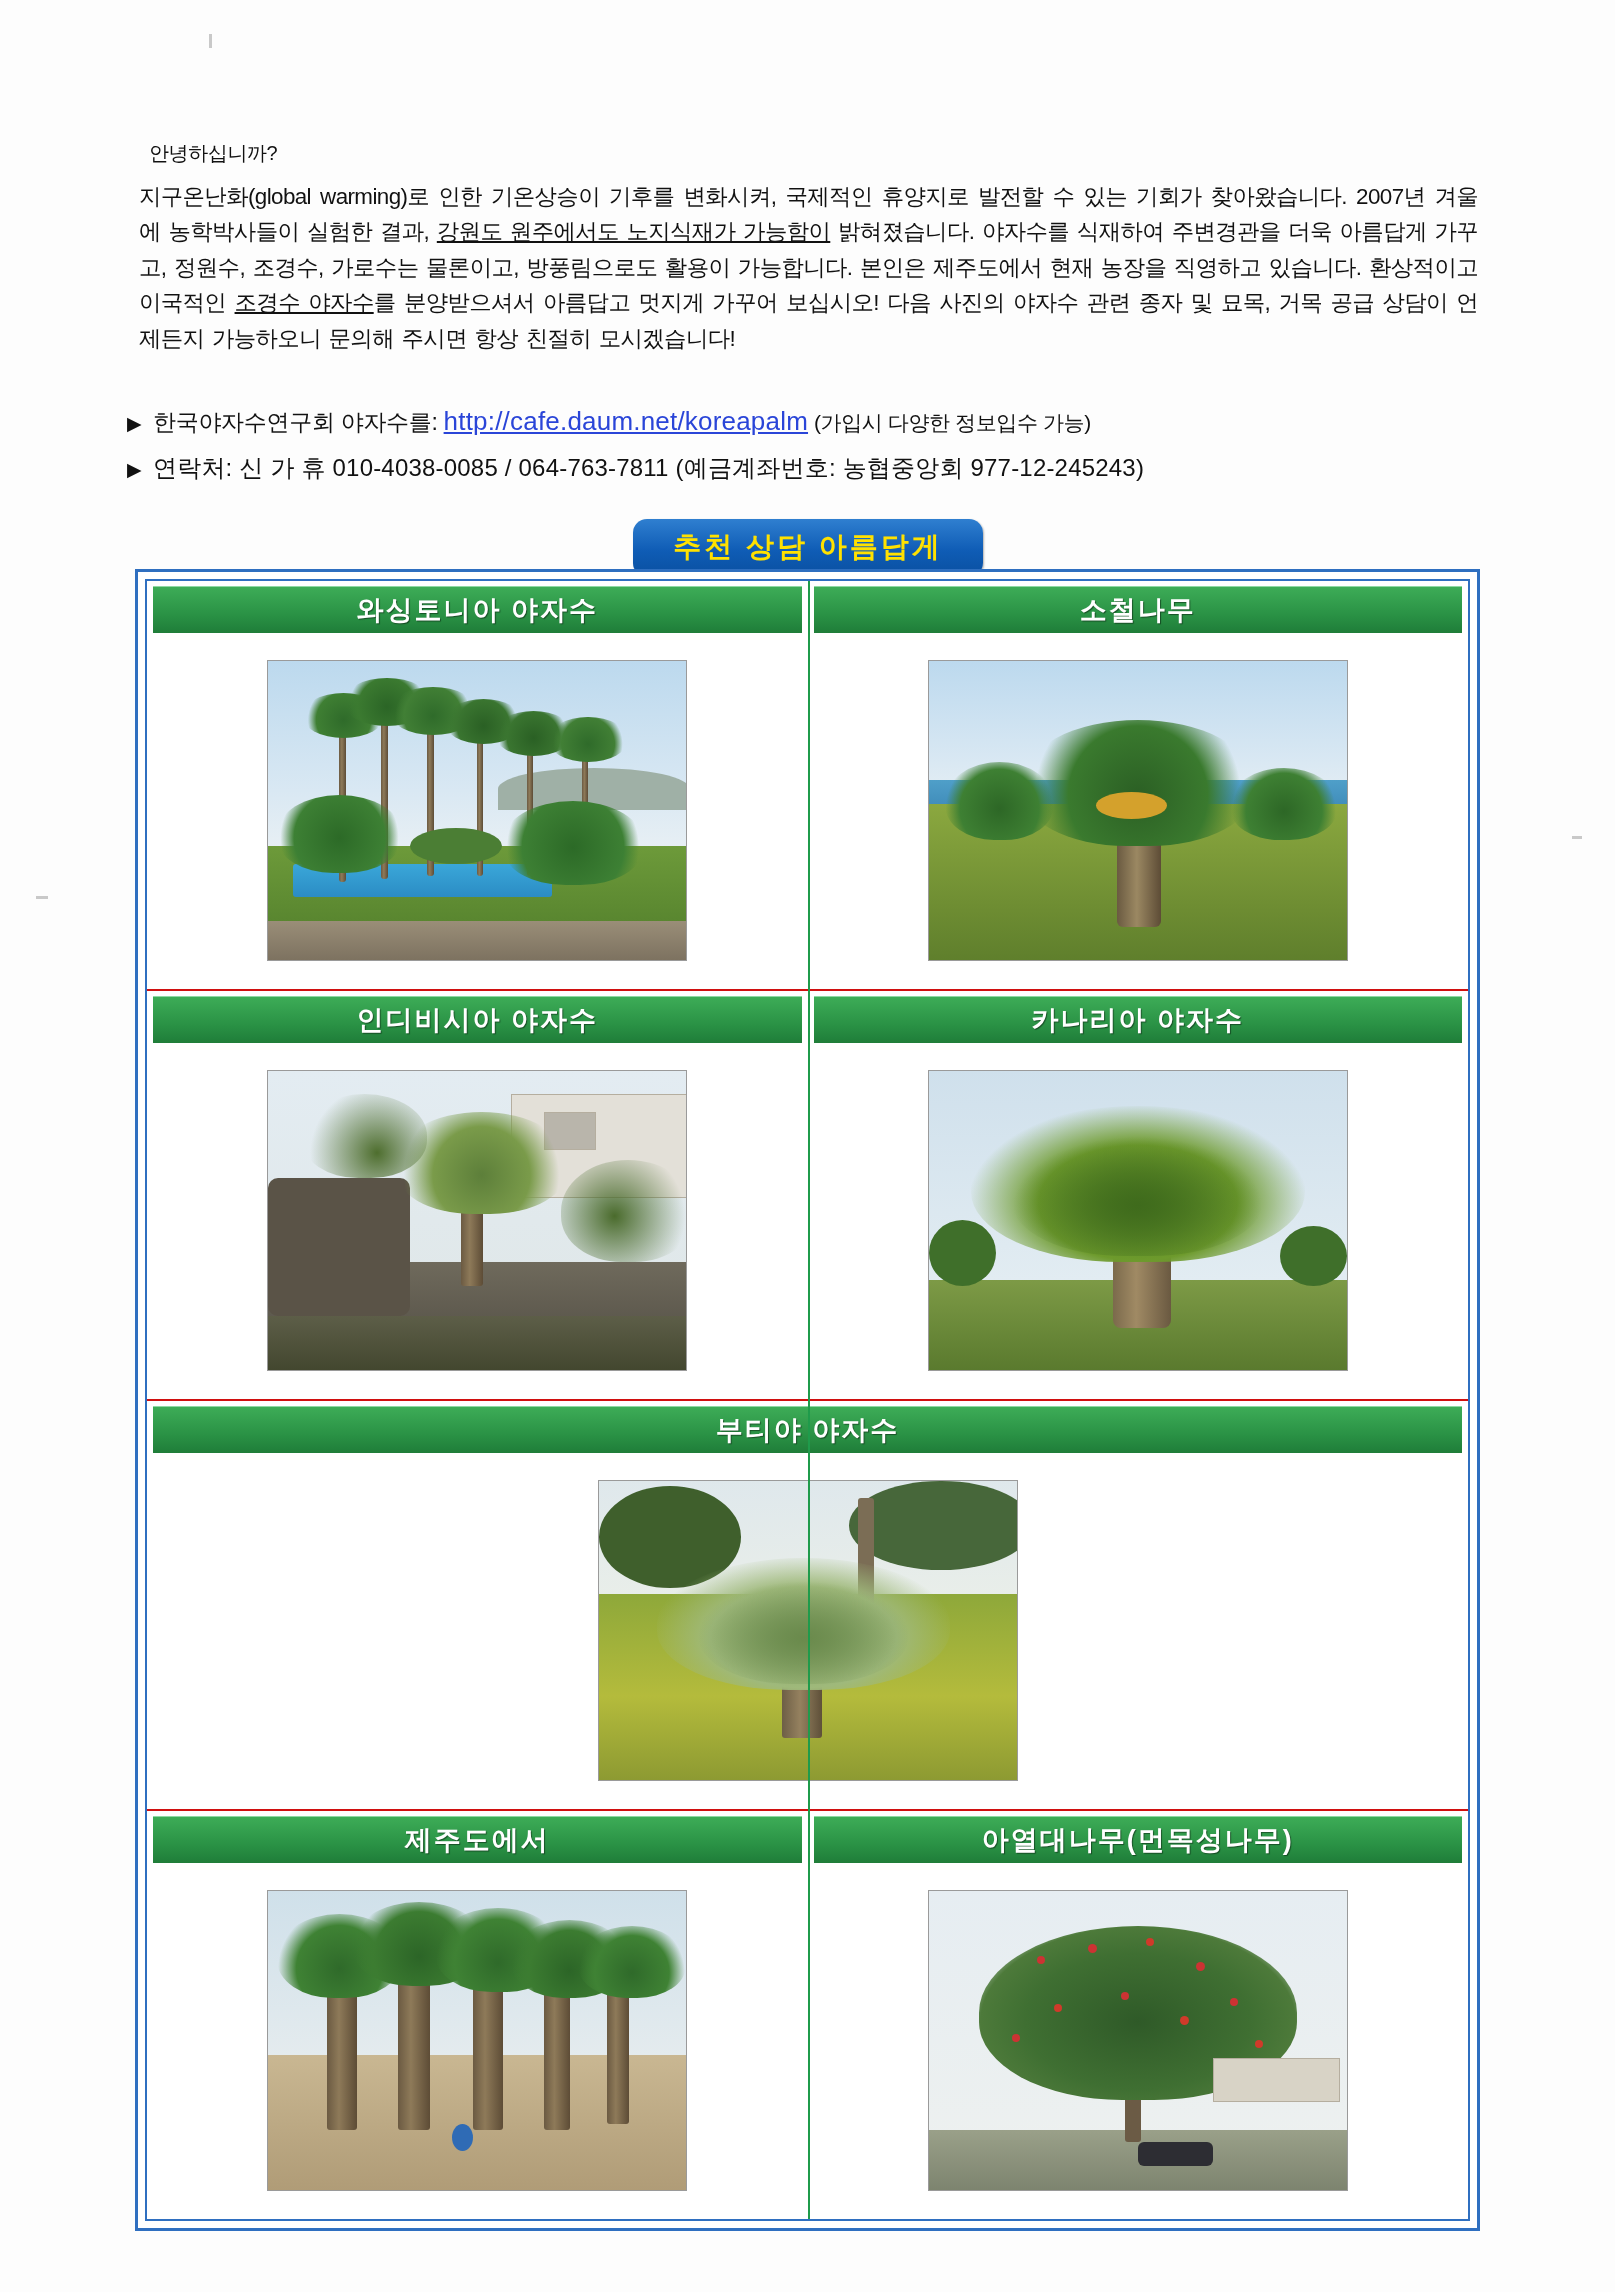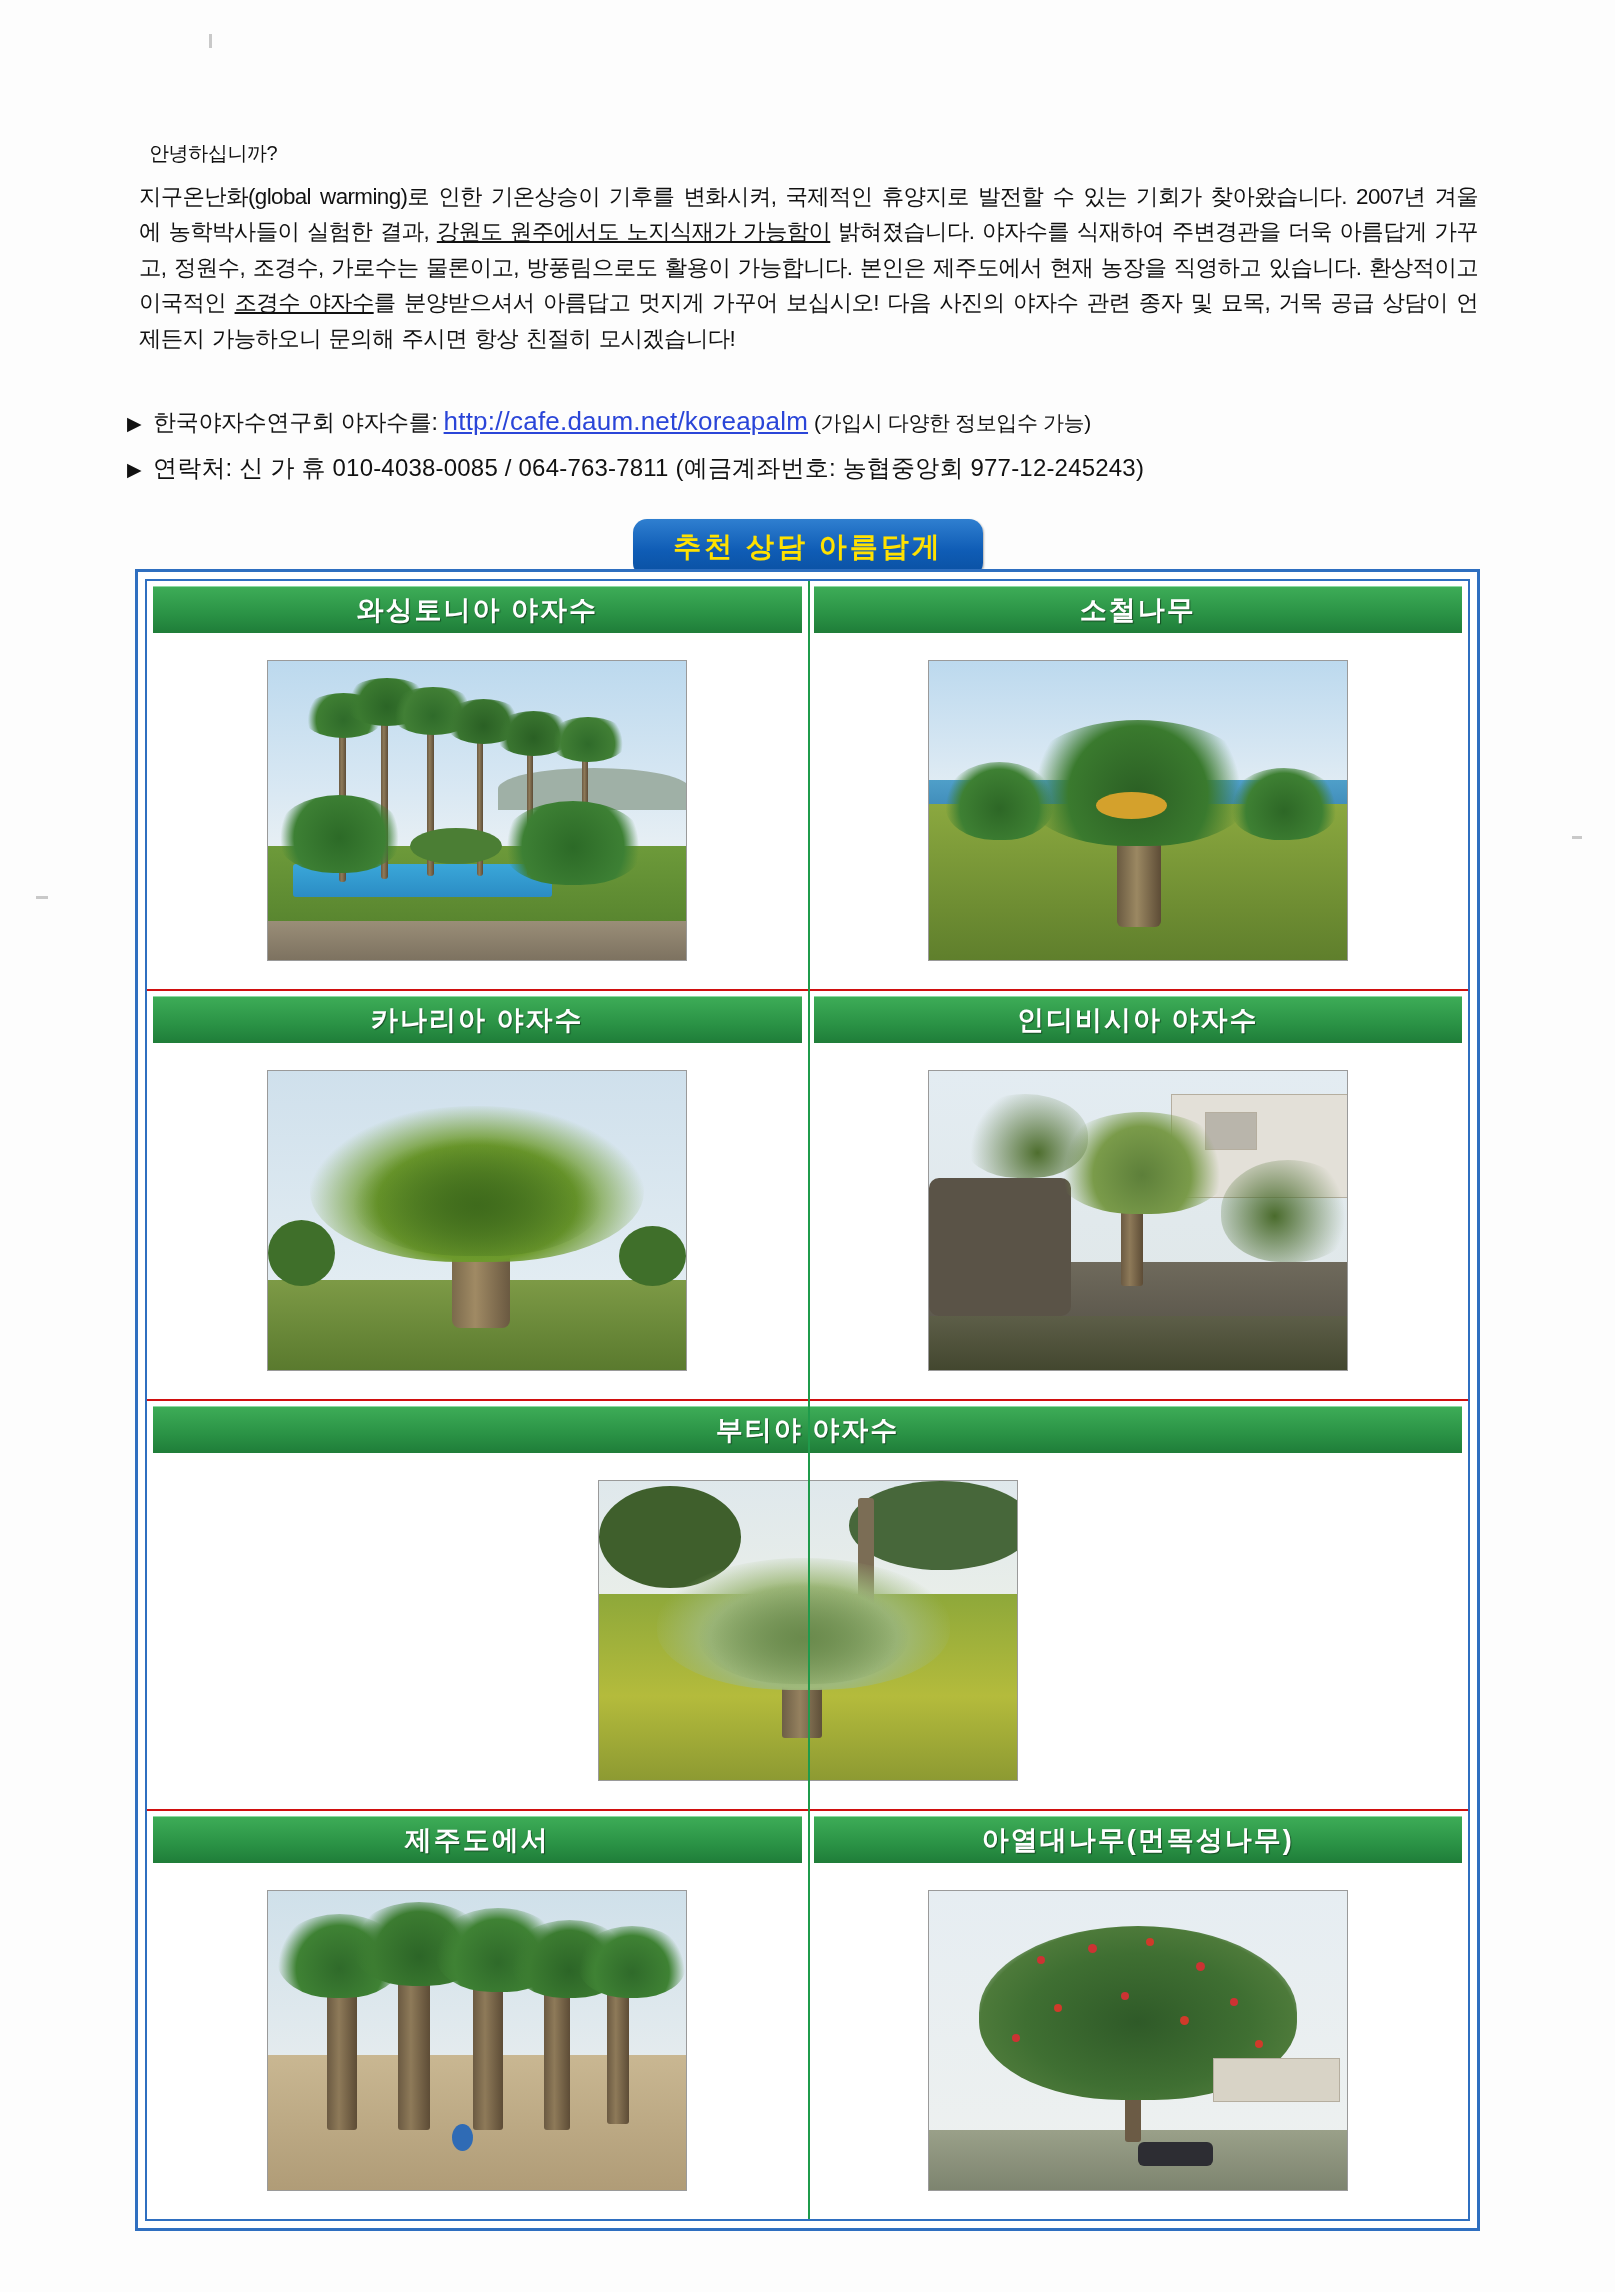--- a/index.html
+++ b/index.html
@@ -312,47 +312,47 @@
               <div class="blob" style="left:40%;top:44%;width:17%;height:9%;background:#d4a12c;"></div>
               <div class="canopy" style="left:4%;top:34%;width:26%;height:26%;background:radial-gradient(circle at 50% 60%, #2d6726 0%, #3e8033 55%, rgba(62,128,51,0) 75%);"></div>
               <div class="canopy" style="left:72%;top:36%;width:26%;height:24%;background:radial-gradient(circle at 50% 60%, #2d6726 0%, #3e8033 55%, rgba(62,128,51,0) 75%);"></div>
             </div>
           </div>
         </div>
       </div>
 
       <div class="row">
         <div class="cell">
-          <div class="cap">카나리아 야자수</div>
-          <div class="photo-area">
-            <div class="photo">
-              <div class="sky" style="height:70%;background:linear-gradient(180deg,#cfe0ec 0%,#e2ecf2 100%);"></div>
-              <div class="ground grass" style="height:30%;background:linear-gradient(180deg,#7d9a46 0%,#5a7a2e 100%);"></div>
-              <div class="trunk" style="left:44%;top:52%;width:58px;height:34%;background:linear-gradient(90deg,#7b6a4c,#a08a64 40%,#6a5941);border-radius:8px;"></div>
-              <div class="canopy" style="left:10%;top:12%;width:80%;height:52%;background:radial-gradient(ellipse at 50% 62%, #4c7a22 0%, #6d9a2c 42%, rgba(109,154,44,0) 72%);"></div>
-              <div class="canopy" style="left:20%;top:22%;width:60%;height:40%;background:radial-gradient(ellipse at 50% 58%, #3f6b1c 0%, rgba(80,120,34,0) 70%);"></div>
-              <div class="blob" style="left:0%;top:50%;width:16%;height:22%;background:#3f6f2a;"></div>
-              <div class="blob" style="left:84%;top:52%;width:16%;height:20%;background:#3f6f2a;"></div>
-            </div>
-          </div>
-        </div>
-        <div class="cell">
           <div class="cap">인디비시아 야자수</div>
           <div class="photo-area">
             <div class="photo">
               <div class="sky" style="height:100%;background:linear-gradient(180deg,#e3ecf2 0%,#dfe6e6 100%);"></div>
               <div class="bldg" style="left:58%;top:8%;width:42%;height:34%;background:#e3e0d8;"></div>
               <div class="bldg" style="left:66%;top:14%;width:12%;height:12%;background:#b9b5ab;"></div>
               <div class="ground" style="height:36%;background:linear-gradient(180deg,#6f6a5c 0%,#4e4a41 100%);"></div>
               <div class="ground" style="height:18%;background:linear-gradient(180deg,#5d5e48 0%,#43472f 100%);"></div>
               <div class="blob" style="left:0%;top:36%;width:34%;height:46%;background:#5a5347;border-radius:10px;"></div>
               <div class="trunk" style="left:46%;top:42%;width:22px;height:30%;"></div>
               <div class="canopy" style="left:30%;top:14%;width:42%;height:34%;background:radial-gradient(circle at 50% 62%, #5d7f3a 0%, #7a9b4a 45%, rgba(122,155,74,0) 72%);"></div>
               <div class="canopy" style="left:70%;top:30%;width:32%;height:34%;background:radial-gradient(circle at 40% 55%, #4a6b2c 0%, rgba(82,112,50,0) 72%);"></div>
               <div class="canopy" style="left:8%;top:8%;width:30%;height:28%;background:radial-gradient(circle at 60% 70%, #4e6e2e 0%, rgba(78,110,46,0) 70%);"></div>
+            </div>
+          </div>
+        </div>
+        <div class="cell">
+          <div class="cap">카나리아 야자수</div>
+          <div class="photo-area">
+            <div class="photo">
+              <div class="sky" style="height:70%;background:linear-gradient(180deg,#cfe0ec 0%,#e2ecf2 100%);"></div>
+              <div class="ground grass" style="height:30%;background:linear-gradient(180deg,#7d9a46 0%,#5a7a2e 100%);"></div>
+              <div class="trunk" style="left:44%;top:52%;width:58px;height:34%;background:linear-gradient(90deg,#7b6a4c,#a08a64 40%,#6a5941);border-radius:8px;"></div>
+              <div class="canopy" style="left:10%;top:12%;width:80%;height:52%;background:radial-gradient(ellipse at 50% 62%, #4c7a22 0%, #6d9a2c 42%, rgba(109,154,44,0) 72%);"></div>
+              <div class="canopy" style="left:20%;top:22%;width:60%;height:40%;background:radial-gradient(ellipse at 50% 58%, #3f6b1c 0%, rgba(80,120,34,0) 70%);"></div>
+              <div class="blob" style="left:0%;top:50%;width:16%;height:22%;background:#3f6f2a;"></div>
+              <div class="blob" style="left:84%;top:52%;width:16%;height:20%;background:#3f6f2a;"></div>
             </div>
           </div>
         </div>
       </div>
 
       <div class="row">
         <div class="cell">
           <div class="cap">부티야 야자수</div>
           <div class="photo-area">
             <div class="photo">

